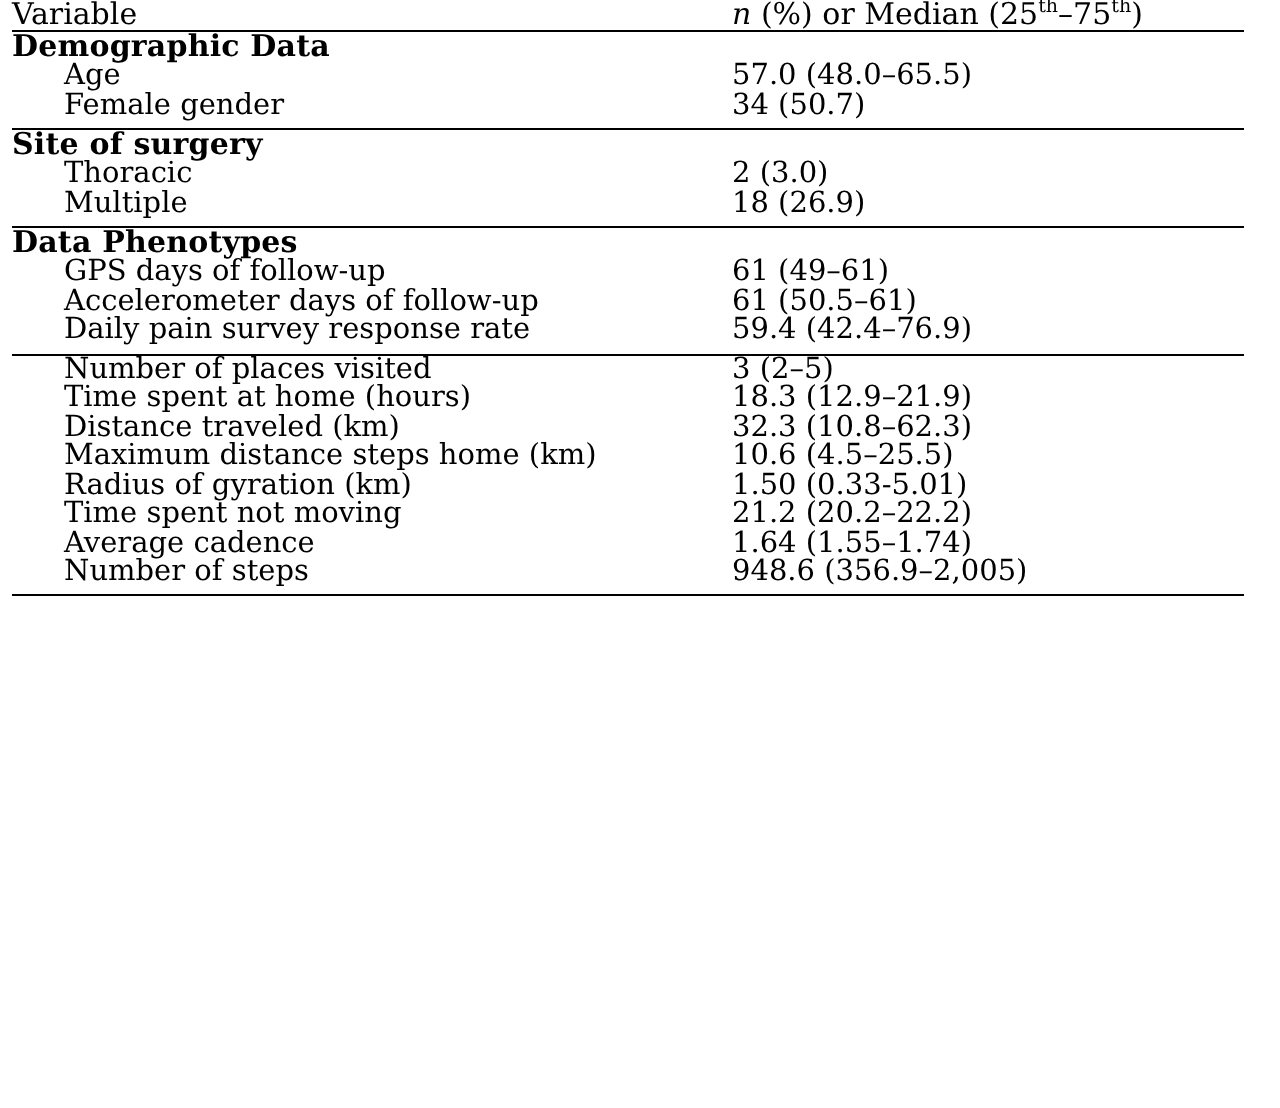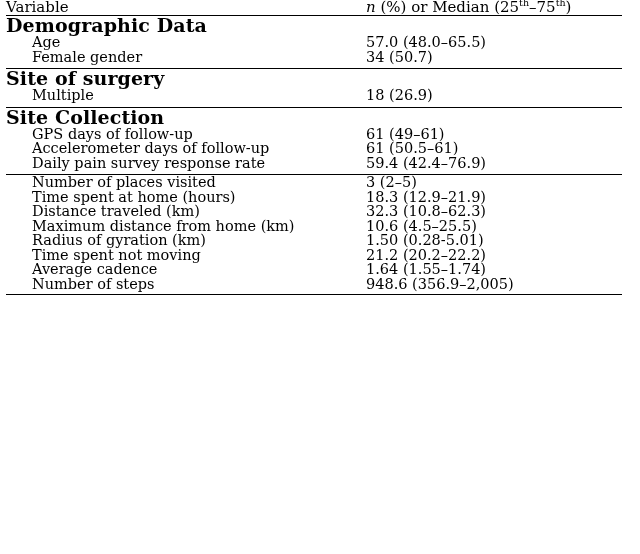--- a/index.html
+++ b/index.html
@@ -53,21 +53,21 @@
   }
   .sup {
     font-size: 9.5px;
     vertical-align: super;
     line-height: 0;
   }
   .ital { font-style: italic; }
 
   .section-row td {
     font-weight: bold;
-    font-size: 19px;
+    font-size: 15px;
     padding-top: 7px;
     padding-bottom: 4px;
     letter-spacing: 0.1px;
   }
   .data-row td {
     padding-top: 2.3px;
     padding-bottom: 2.3px;
   }
   .indent {
     padding-left: 26px !important;
@@ -123,33 +123,37 @@
 
       <tr class="rule-mid">
           <td colspan="2"></td>
         </tr>
 
       <tr class="section-row">
         <td>Site of surgery</td>
         <td></td>
       </tr>
       <tr class="data-row">
+        <td class="indent">Thoracic</td>
+        <td>2 (3.0)</td>
+      </tr>
+      <tr class="data-row">
         <td class="indent">Multiple</td>
         <td>18 (26.9)</td>
       </tr>
       <tr class="spacer-row">
           <td colspan="2"></td>
         </tr>
 
       <tr class="rule-mid">
           <td colspan="2"></td>
         </tr>
 
       <tr class="section-row">
-        <td>Site Collection</td>
+        <td>Data Phenotypes</td>
         <td></td>
       </tr>
       <tr class="data-row">
         <td class="indent">GPS days of follow-up</td>
         <td>61 (49–61)</td>
       </tr>
       <tr class="data-row">
         <td class="indent">Accelerometer days of follow-up</td>
         <td>61 (50.5–61)</td>
       </tr>
@@ -171,26 +175,26 @@
       </tr>
       <tr class="data-row">
         <td class="indent">Time spent at home (hours)</td>
         <td>18.3 (12.9–21.9)</td>
       </tr>
       <tr class="data-row">
         <td class="indent">Distance traveled (km)</td>
         <td>32.3 (10.8–62.3)</td>
       </tr>
       <tr class="data-row">
-        <td class="indent">Maximum distance from home (km)</td>
+        <td class="indent">Maximum distance steps home (km)</td>
         <td>10.6 (4.5–25.5)</td>
       </tr>
       <tr class="data-row">
         <td class="indent">Radius of gyration (km)</td>
-        <td>1.50 (0.28-5.01)</td>
+        <td>1.50 (0.33-5.01)</td>
       </tr>
       <tr class="data-row">
         <td class="indent">Time spent not moving</td>
         <td>21.2 (20.2–22.2)</td>
       </tr>
       <tr class="data-row">
         <td class="indent">Average cadence</td>
         <td>1.64 (1.55–1.74)</td>
       </tr>
       <tr class="data-row">

